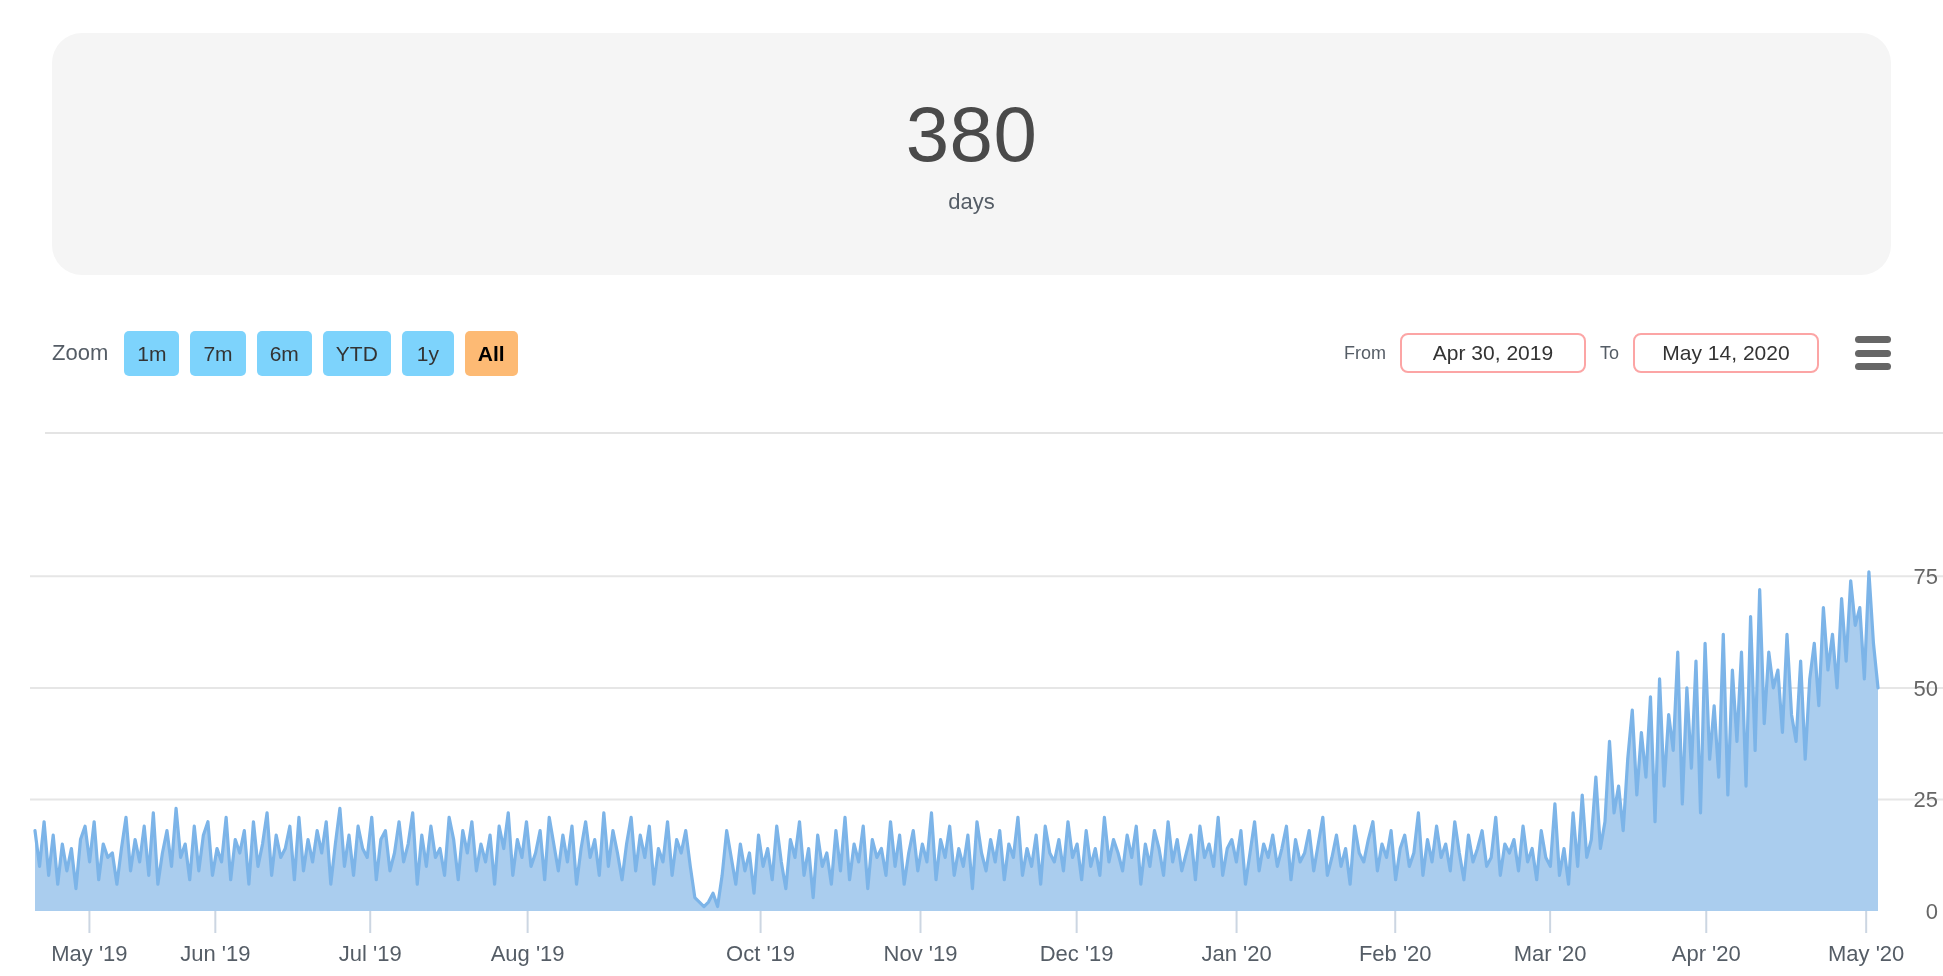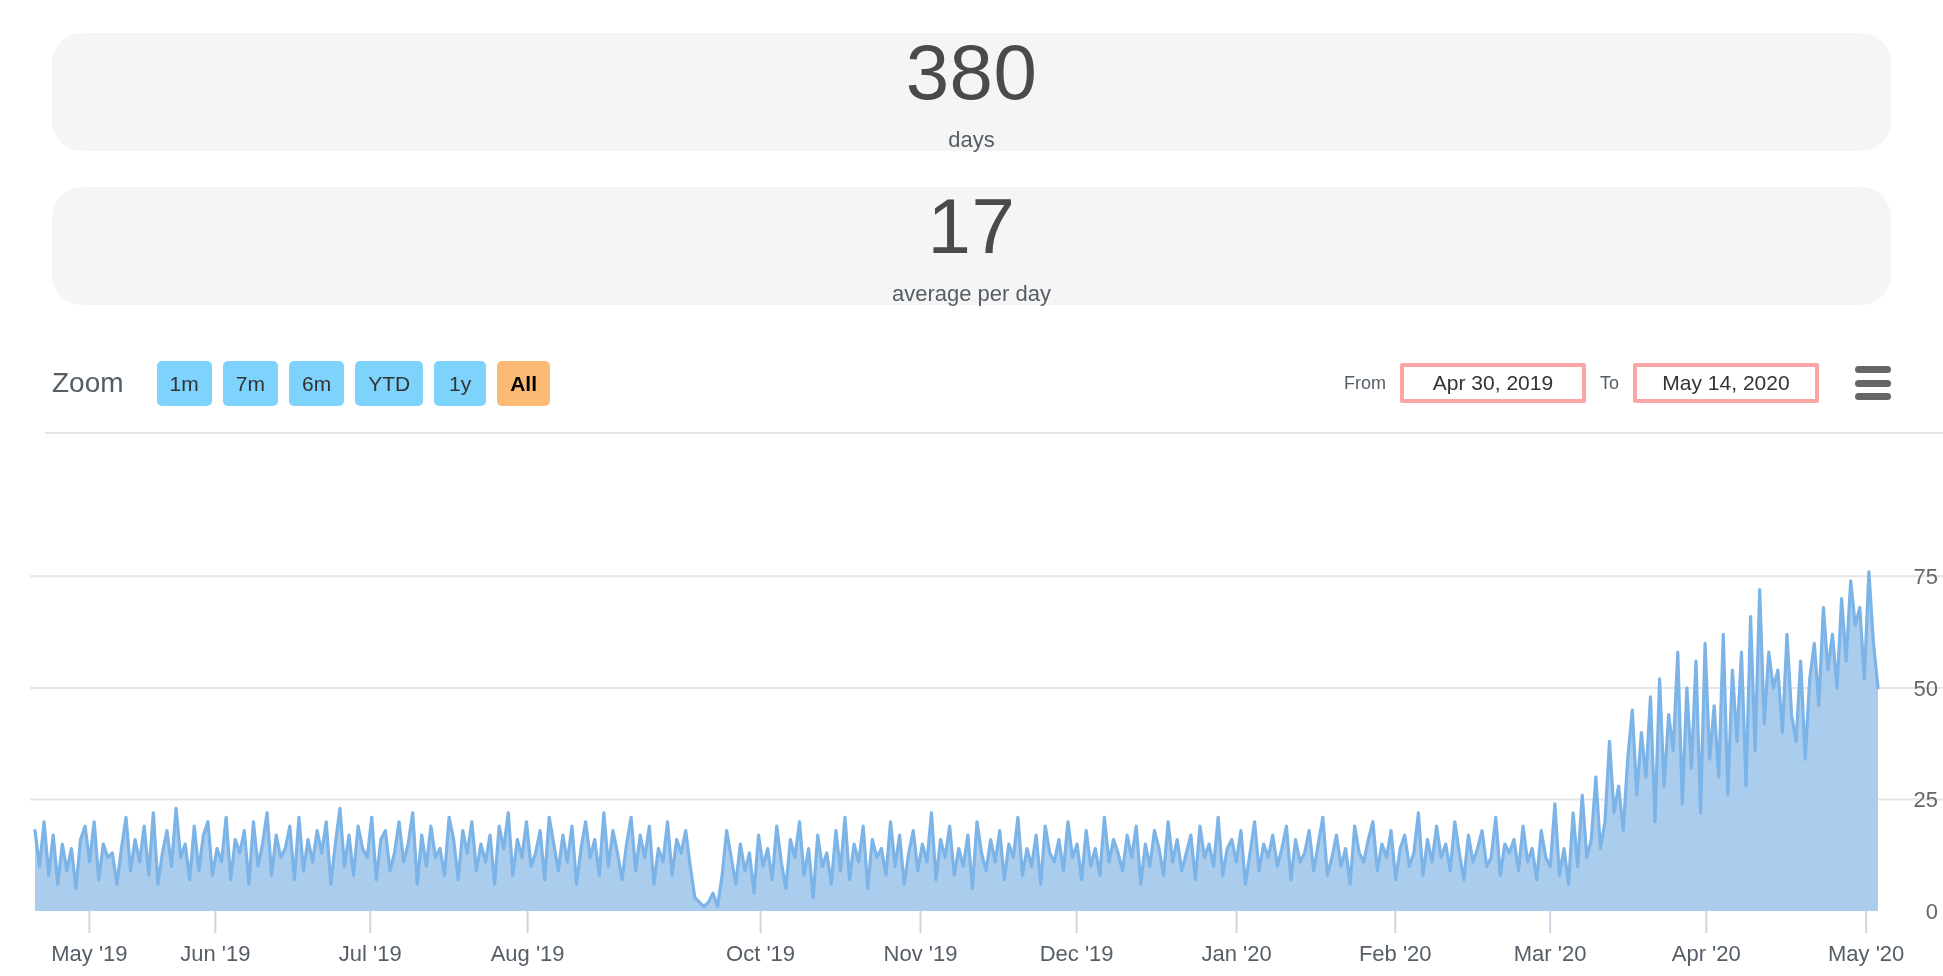--- a/index.html
+++ b/index.html
@@ -13,24 +13,23 @@
     height: 976px;
     font-family: "Liberation Sans", sans-serif;
     color: #555d66;
     overflow: hidden;
     position: relative;
   }
 
   
   .stats-row {
     display: flex;
-    gap: 36px;
+    gap: 64px;
     padding: 33px 52px 0 52px;
     box-sizing: border-box;
-    flex-direction: column;
   }
   .stat-card {
     flex: 1 1 0;
     background: #f5f5f5;
     border-radius: 30px;
     height: 242px;
     display: flex;
     flex-direction: column;
     align-items: center;
     justify-content: center;
@@ -59,23 +58,23 @@
     display: flex;
     align-items: center;
     justify-content: space-between;
   }
   .zoom-group {
     display: flex;
     align-items: center;
     gap: 11px;
   }
   .zoom-caption {
-    font-size: 28px;
-    color: #555d66;
-    margin-right: 22px;
+    font-size: 22px;
+    color: #555d66;
+    margin-right: 5px;
   }
   .zoom-btn {
     background: #7dd3fc;
     border: none;
     border-radius: 5px;
     font-family: "Liberation Sans", sans-serif;
     font-size: 21px;
     color: #333333;
     height: 45px;
     min-width: 52px;
@@ -94,22 +93,22 @@
     display: flex;
     align-items: center;
     gap: 14px;
   }
   .date-caption {
     font-size: 18px;
     color: #555d66;
   }
   .date-input {
     background: #ffffff;
-    border: 4px solid #fca5a5;
-    border-radius: 2px;
+    border: 2px solid #fca5a5;
+    border-radius: 8px;
     font-family: "Liberation Sans", sans-serif;
     font-size: 21px;
     color: #333333;
     height: 40px;
     padding: 0 14px;
     box-sizing: border-box;
     text-align: center;
     width: 186px;
   }
   .menu-btn {
@@ -183,24 +182,20 @@
     stroke-width: 2;
   }
 </style>
 </head>
 <body>
 
 <div class="stats-row">
   <div class="stat-card">
     <div class="stat-value">380</div>
     <div class="stat-label">days</div>
-  </div>
-  <div class="stat-card">
-    <div class="stat-value">17</div>
-    <div class="stat-label">average per day</div>
   </div>
 </div>
 
 <div class="range-bar">
 
   <div class="zoom-group">
     <span class="zoom-caption">Zoom</span>
     <button class="zoom-btn">1m</button>
     <button class="zoom-btn">7m</button>
     <button class="zoom-btn">6m</button>

